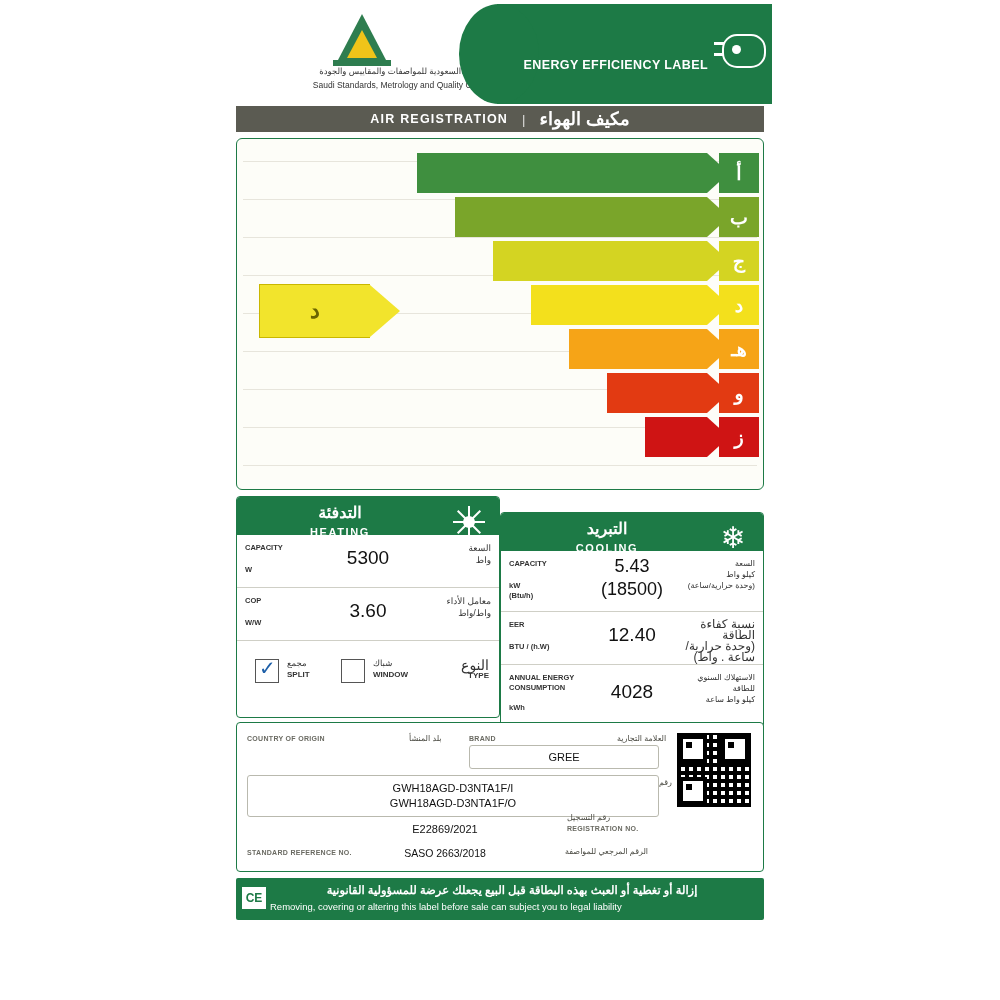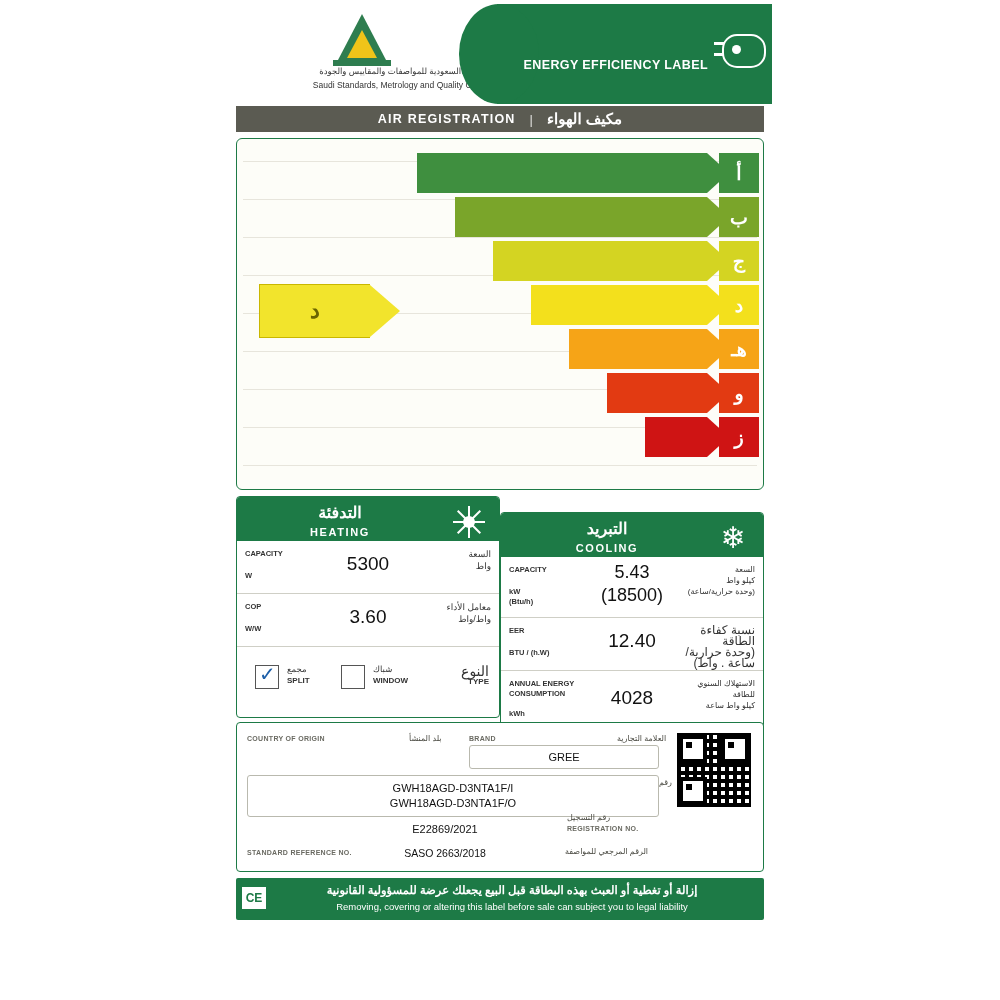--- a/index.html
+++ b/index.html
@@ -163,21 +163,21 @@
     justify-content: center;
     gap: 14px;
   }
   .product-bar .en {
     font-size: 12.5px;
     font-weight: bold;
     letter-spacing: 1.2px;
   }
   .product-bar .sep { font-size: 13px; opacity: .8; }
   .product-bar .ar {
-    font-size: 15px;
+    font-size: 18px;
     font-weight: bold;
     direction: rtl;
     letter-spacing: 2px;
   }
 
   
   .scale-box {
     position: relative;
     margin: 6px 8px 0 8px;
     height: 350px;
@@ -268,21 +268,21 @@
     height: 220px;
     border: 1px solid #1d7a46;
     border-radius: 4px;
     background: #ffffff;
     overflow: hidden;
   }
   .panel.left { left: 0; }
   .panel.right { right: 0; margin-top: 16px; }
   .panel-head {
     position: relative;
-    height: 44px;
+    height: 38px;
     background: #1d7a46;
     color: #ffffff;
   }
   .panel-head .ar {
     position: absolute;
     left: 0; right: 0;
     top: 6px;
     text-align: center;
     font-size: 16px;
     font-weight: bold;
@@ -496,21 +496,20 @@
     top: 5px;
     text-align: center;
     direction: rtl;
     font-size: 11.5px;
     font-weight: bold;
   }
   .footer .en {
     position: absolute;
     left: 34px; right: 10px;
     top: 23px;
-    text-align: center;
     font-size: 9.5px;
   }
   .footer .ce {
     position: absolute;
     left: 6px;
     top: 9px;
     width: 24px;
     height: 22px;
     background: #ffffff;
     color: #1d7a46;

